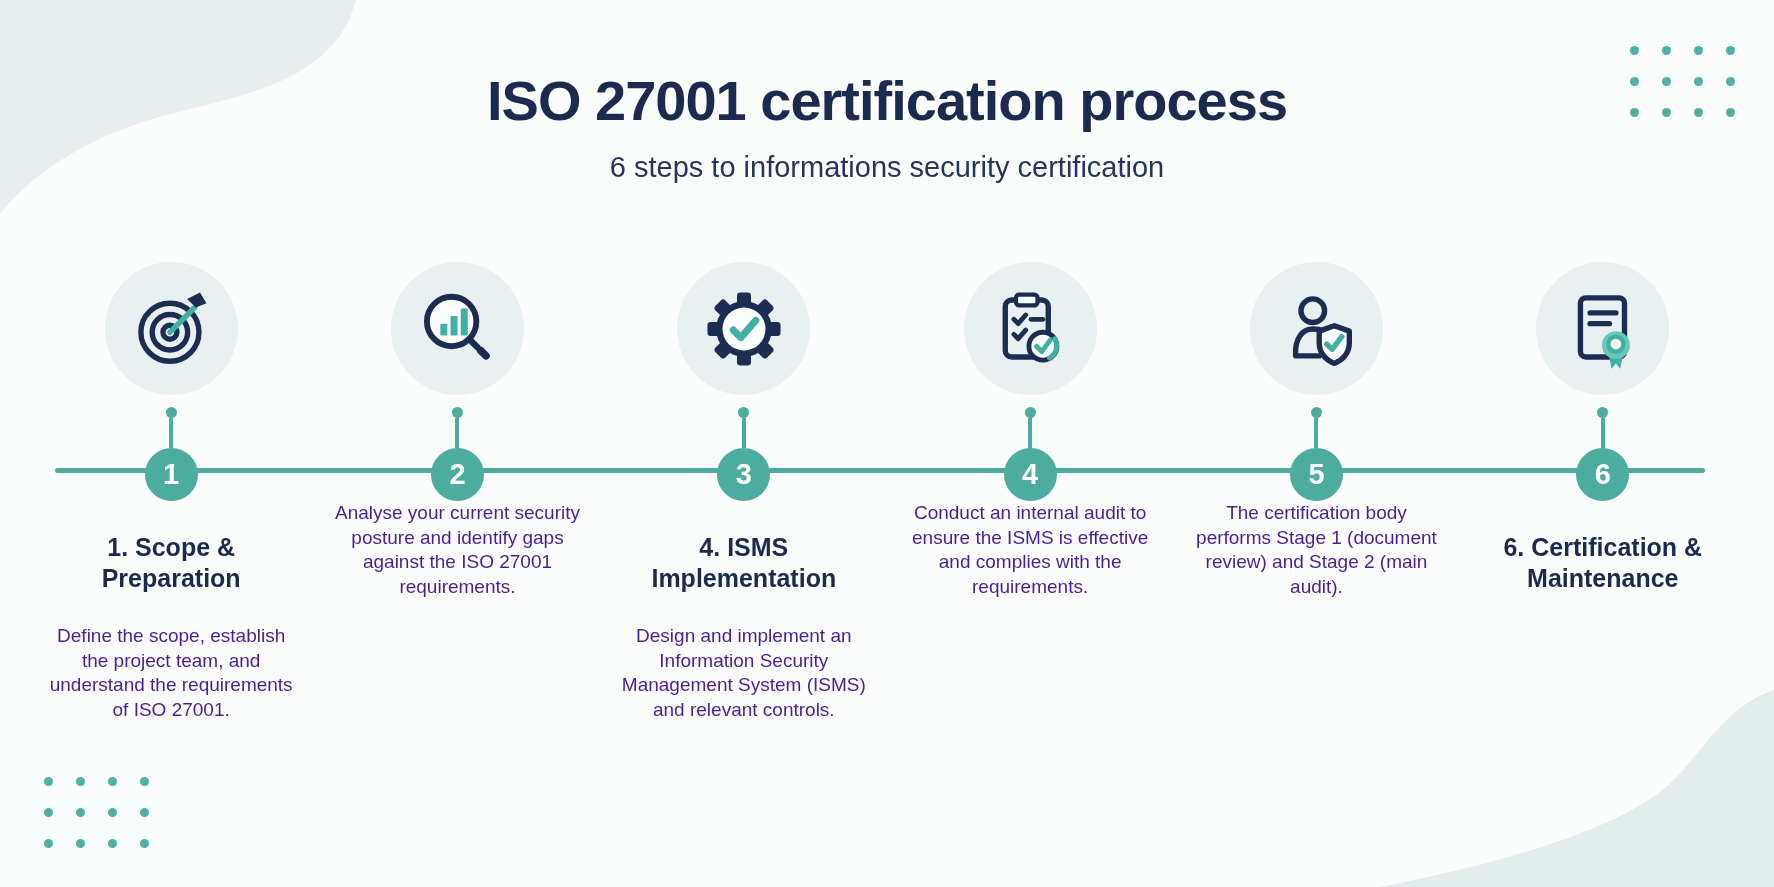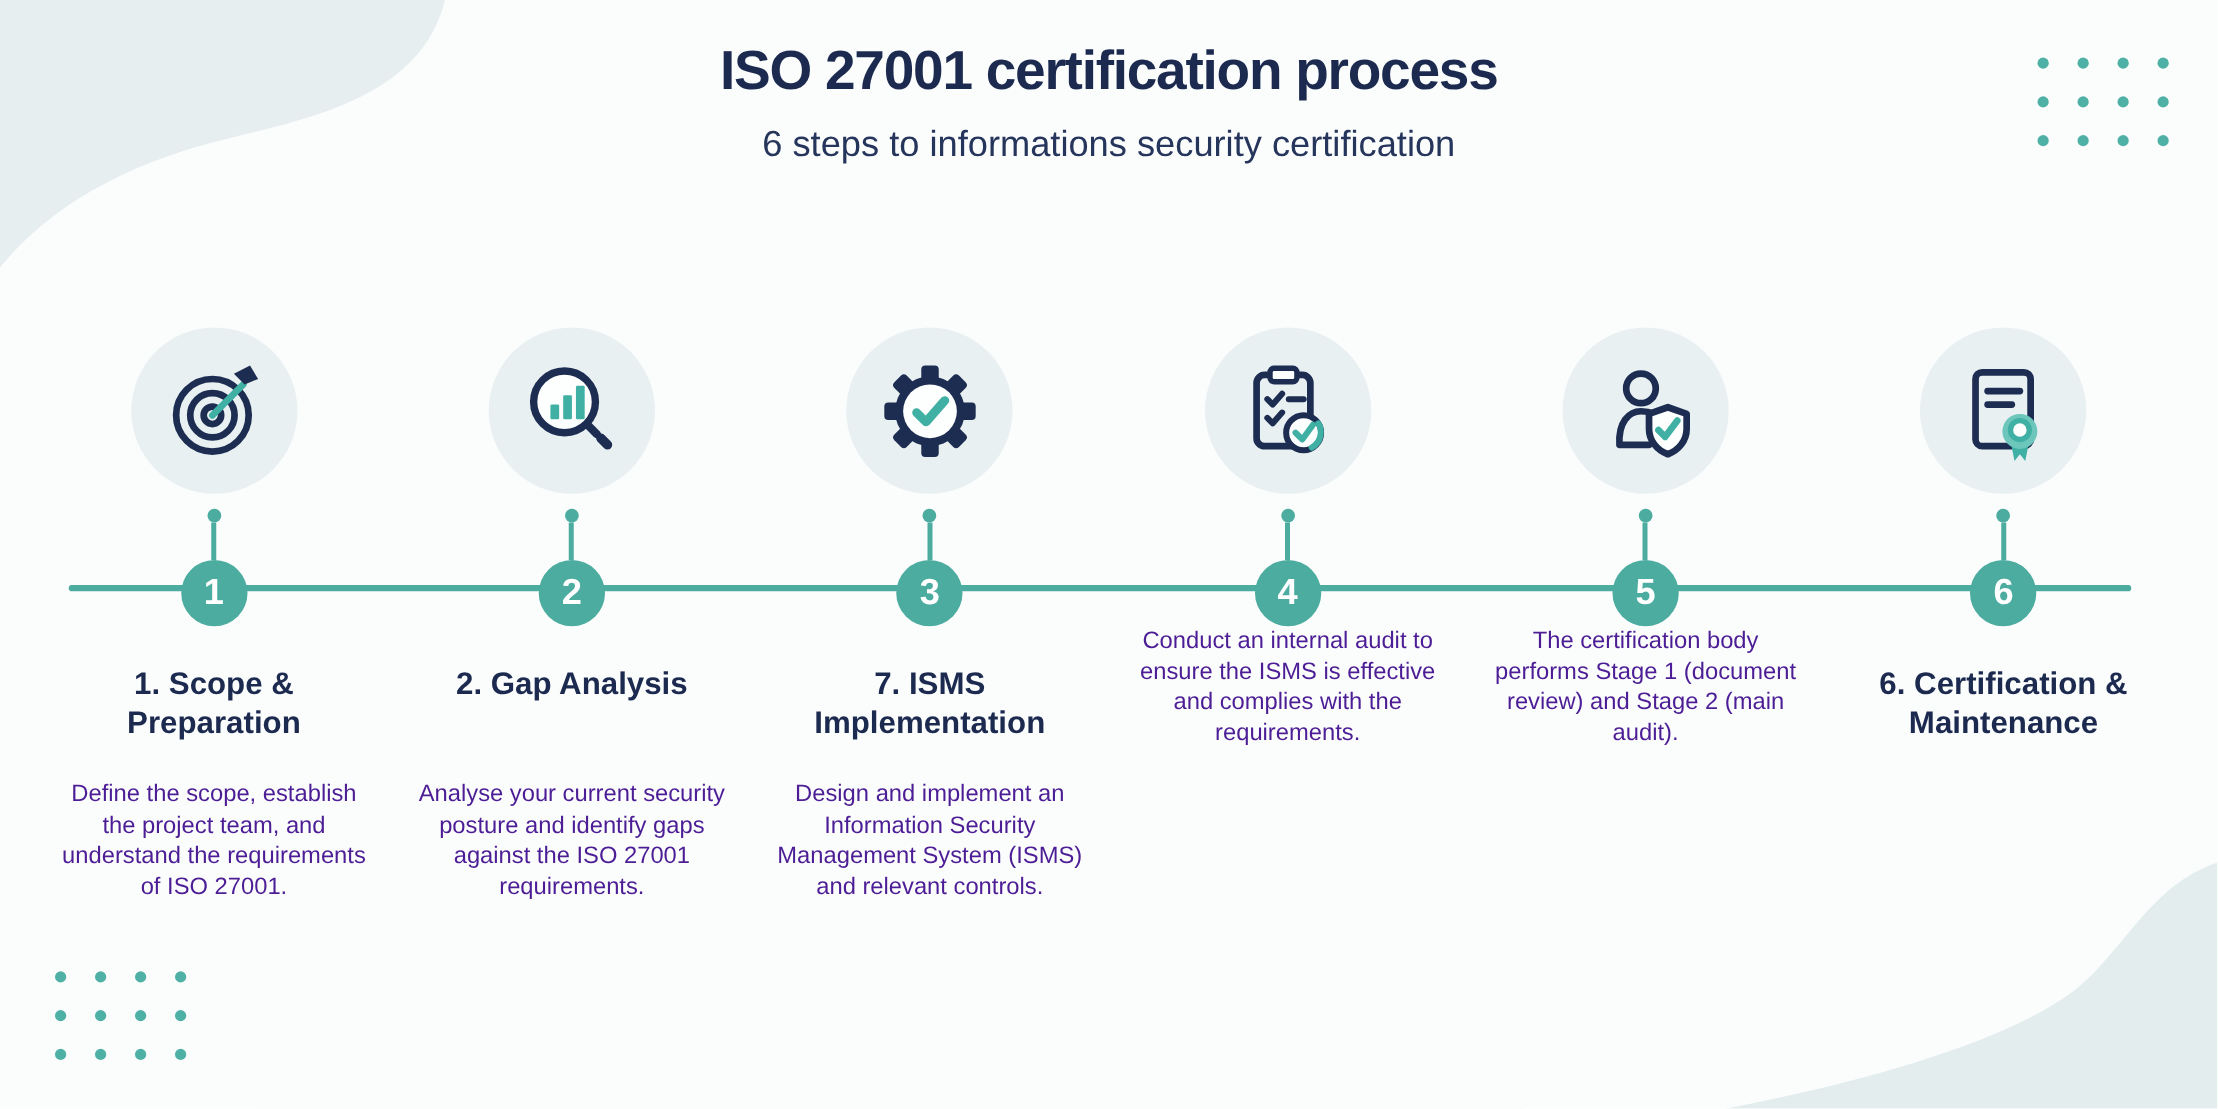--- a/index.html
+++ b/index.html
@@ -10,21 +10,21 @@
   
   .blob-tl { position:absolute; top:0; left:0; z-index:0; }
   .blob-br { position:absolute; right:0; bottom:0; z-index:0; }
   
   .dots { position:absolute; display:grid; grid-template-columns:repeat(4,32px); grid-auto-rows:31px; z-index:1; }
   .dots-tr { top:46px; left:1630px; }
   .dots-bl { top:777px; left:44px; }
   .dots span { width:9px; height:9px; border-radius:50%; background:#4fb0a6; }
   
   .header { position:absolute; top:0; left:0; width:100%; text-align:center; z-index:2; }
-  .title { margin:0; padding-top:32px; font-size:44px; font-weight:bold; letter-spacing:-1px; color:#1c2a4f; }
+  .title { margin:0; padding-top:68px; font-size:56px; font-weight:bold; letter-spacing:-1px; color:#1c2a4f; }
   .subtitle { margin:18px 0 0; font-size:29px; font-weight:normal; color:#26355b; }
   
   .timeline-line { position:absolute; top:468px; left:55px; width:1650px; height:5px; border-radius:3px; background:#4bac9f; z-index:1; }
   .steps { position:absolute; top:262px; left:28px; right:28px; display:flex; z-index:2; }
   .step { flex:1; display:flex; flex-direction:column; align-items:center; }
   .icon-circle { width:133px; height:133px; border-radius:50%; background:#e9f0f2; display:flex; align-items:center; justify-content:center; }
   .connector { height:53px; display:flex; flex-direction:column; align-items:center; justify-content:flex-end; }
   .connector .cdot { width:11px; height:11px; border-radius:50%; background:#4bac9f; }
   .connector .stem { width:4px; height:30px; background:#4bac9f; }
   .num-circle { width:53px; height:53px; border-radius:50%; background:#4bac9f; color:#ffffff;
@@ -111,21 +111,20 @@
           <rect x="43.5" y="21" width="6.5" height="25" rx="1" fill="#3fb0a3"></rect>
           <line x1="52" y1="50" x2="59" y2="57" stroke="#1d2d52" stroke-width="6"></line>
           <line x1="62" y1="60" x2="67" y2="65" stroke="#1d2d52" stroke-width="7"></line>
         </svg>
       </div>
       <div class="connector">
           <span class="cdot"></span>
           <span class="stem"></span>
         </div>
       <div class="num-circle">2</div>
-      <h3>2. Gap Analysis</h3>
       <p>Analyse your current security posture and identify gaps against the ISO 27001 requirements.</p>
     </div>
 
     <div class="step">
       <div class="icon-circle">
         <svg width="86" height="86" viewBox="0 0 80 80" fill="none" stroke-linecap="round" stroke-linejoin="round">
           <g fill="#1d2d52">
             <rect x="33.5" y="6" width="13" height="15" rx="3"></rect>
             <rect x="33.5" y="6" width="13" height="15" rx="3" transform="rotate(45 40 40)"></rect>
             <rect x="33.5" y="6" width="13" height="15" rx="3" transform="rotate(90 40 40)"></rect>
@@ -138,21 +137,21 @@
           <circle cx="40" cy="40" r="26" fill="#1d2d52"></circle>
           <circle cx="40" cy="40" r="20" fill="#fdfefe"></circle>
           <path d="M30,41 L37,48 L51,32" stroke="#3fb0a3" stroke-width="6.5"></path>
         </svg>
       </div>
       <div class="connector">
           <span class="cdot"></span>
           <span class="stem"></span>
         </div>
       <div class="num-circle">3</div>
-      <h3>7. ISMS Implementation</h3>
+      <h3>4. ISMS Implementation</h3>
       <p>Design and implement an Information Security Management System (ISMS) and relevant controls.</p>
     </div>
 
     <div class="step">
       <div class="icon-circle">
         <svg width="86" height="86" viewBox="0 0 80 80" fill="none" stroke-linecap="round" stroke-linejoin="round">
           <rect x="17" y="13" width="40" height="53" rx="6" stroke="#1d2d52" stroke-width="5"></rect>
           <rect x="27" y="8" width="20" height="10" rx="3" fill="#fdfefe" stroke="#1d2d52" stroke-width="4"></rect>
           <path d="M25,31 L29,35 L36,27" stroke="#1d2d52" stroke-width="4.5"></path>
           <path d="M41,31 L52,31" stroke="#1d2d52" stroke-width="4.5"></path>

